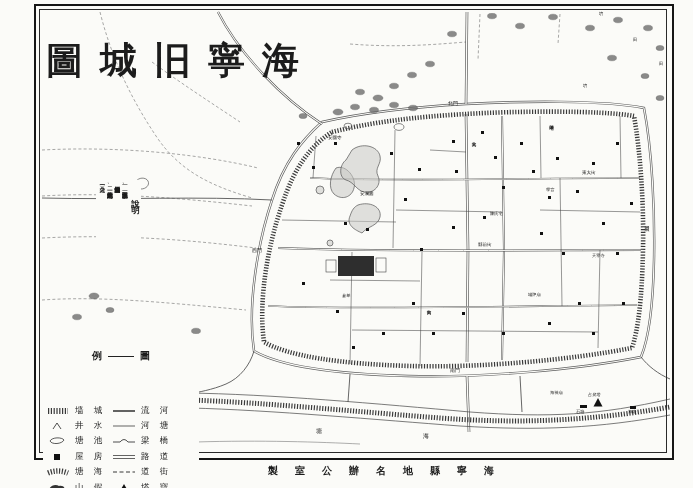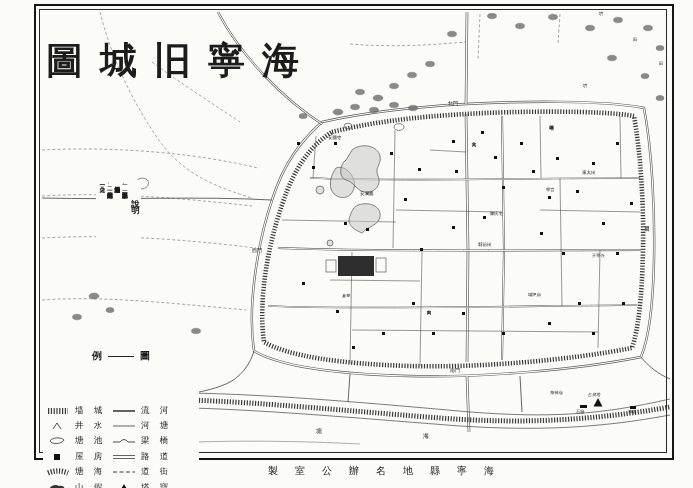--- a/index.html
+++ b/index.html
@@ -14,21 +14,21 @@
          writing-mode:vertical-rl;font-size:5.8px;line-height:7px;padding:2px;}
   .notes .heading{font-size:8.5px;font-weight:bold;letter-spacing:7px;padding-top:10px;margin-left:4px;}
   .notes p{margin:0 0.5px;}
   .legend{position:absolute;left:43px;top:348px;width:152px;z-index:3;background:#fbfbf8;padding:1px 2px;}
   .legend-title{display:flex;align-items:center;justify-content:center;gap:6px;
                 font-size:10px;font-weight:bold;height:14px;}
   .legend-title .rule{width:26px;border-top:1px solid #222;}
   .legend-grid{display:grid;grid-template-columns:62px 84px;column-gap:4px;margin-top:40px;}
   .legend-entry{display:flex;align-items:center;height:15.4px;gap:4px;}
   .legend-entry .lab{font-size:8.5px;letter-spacing:4px;white-space:nowrap;}
-  .attribution{position:absolute;left:268px;top:464px;font-size:10px;font-weight:normal;
+  .attribution{position:absolute;left:268px;top:464px;font-size:10px;font-weight:bold;
                letter-spacing:17px;white-space:nowrap;z-index:3;}
   .map-label{position:absolute;color:#161616;white-space:nowrap;z-index:2;
              font-family:"Liberation Serif","DejaVu Serif",serif;line-height:1;}
   .map-label.v{writing-mode:vertical-rl;}
 </style>
 </head>
 <body>
 
 <div class="stage">
 

